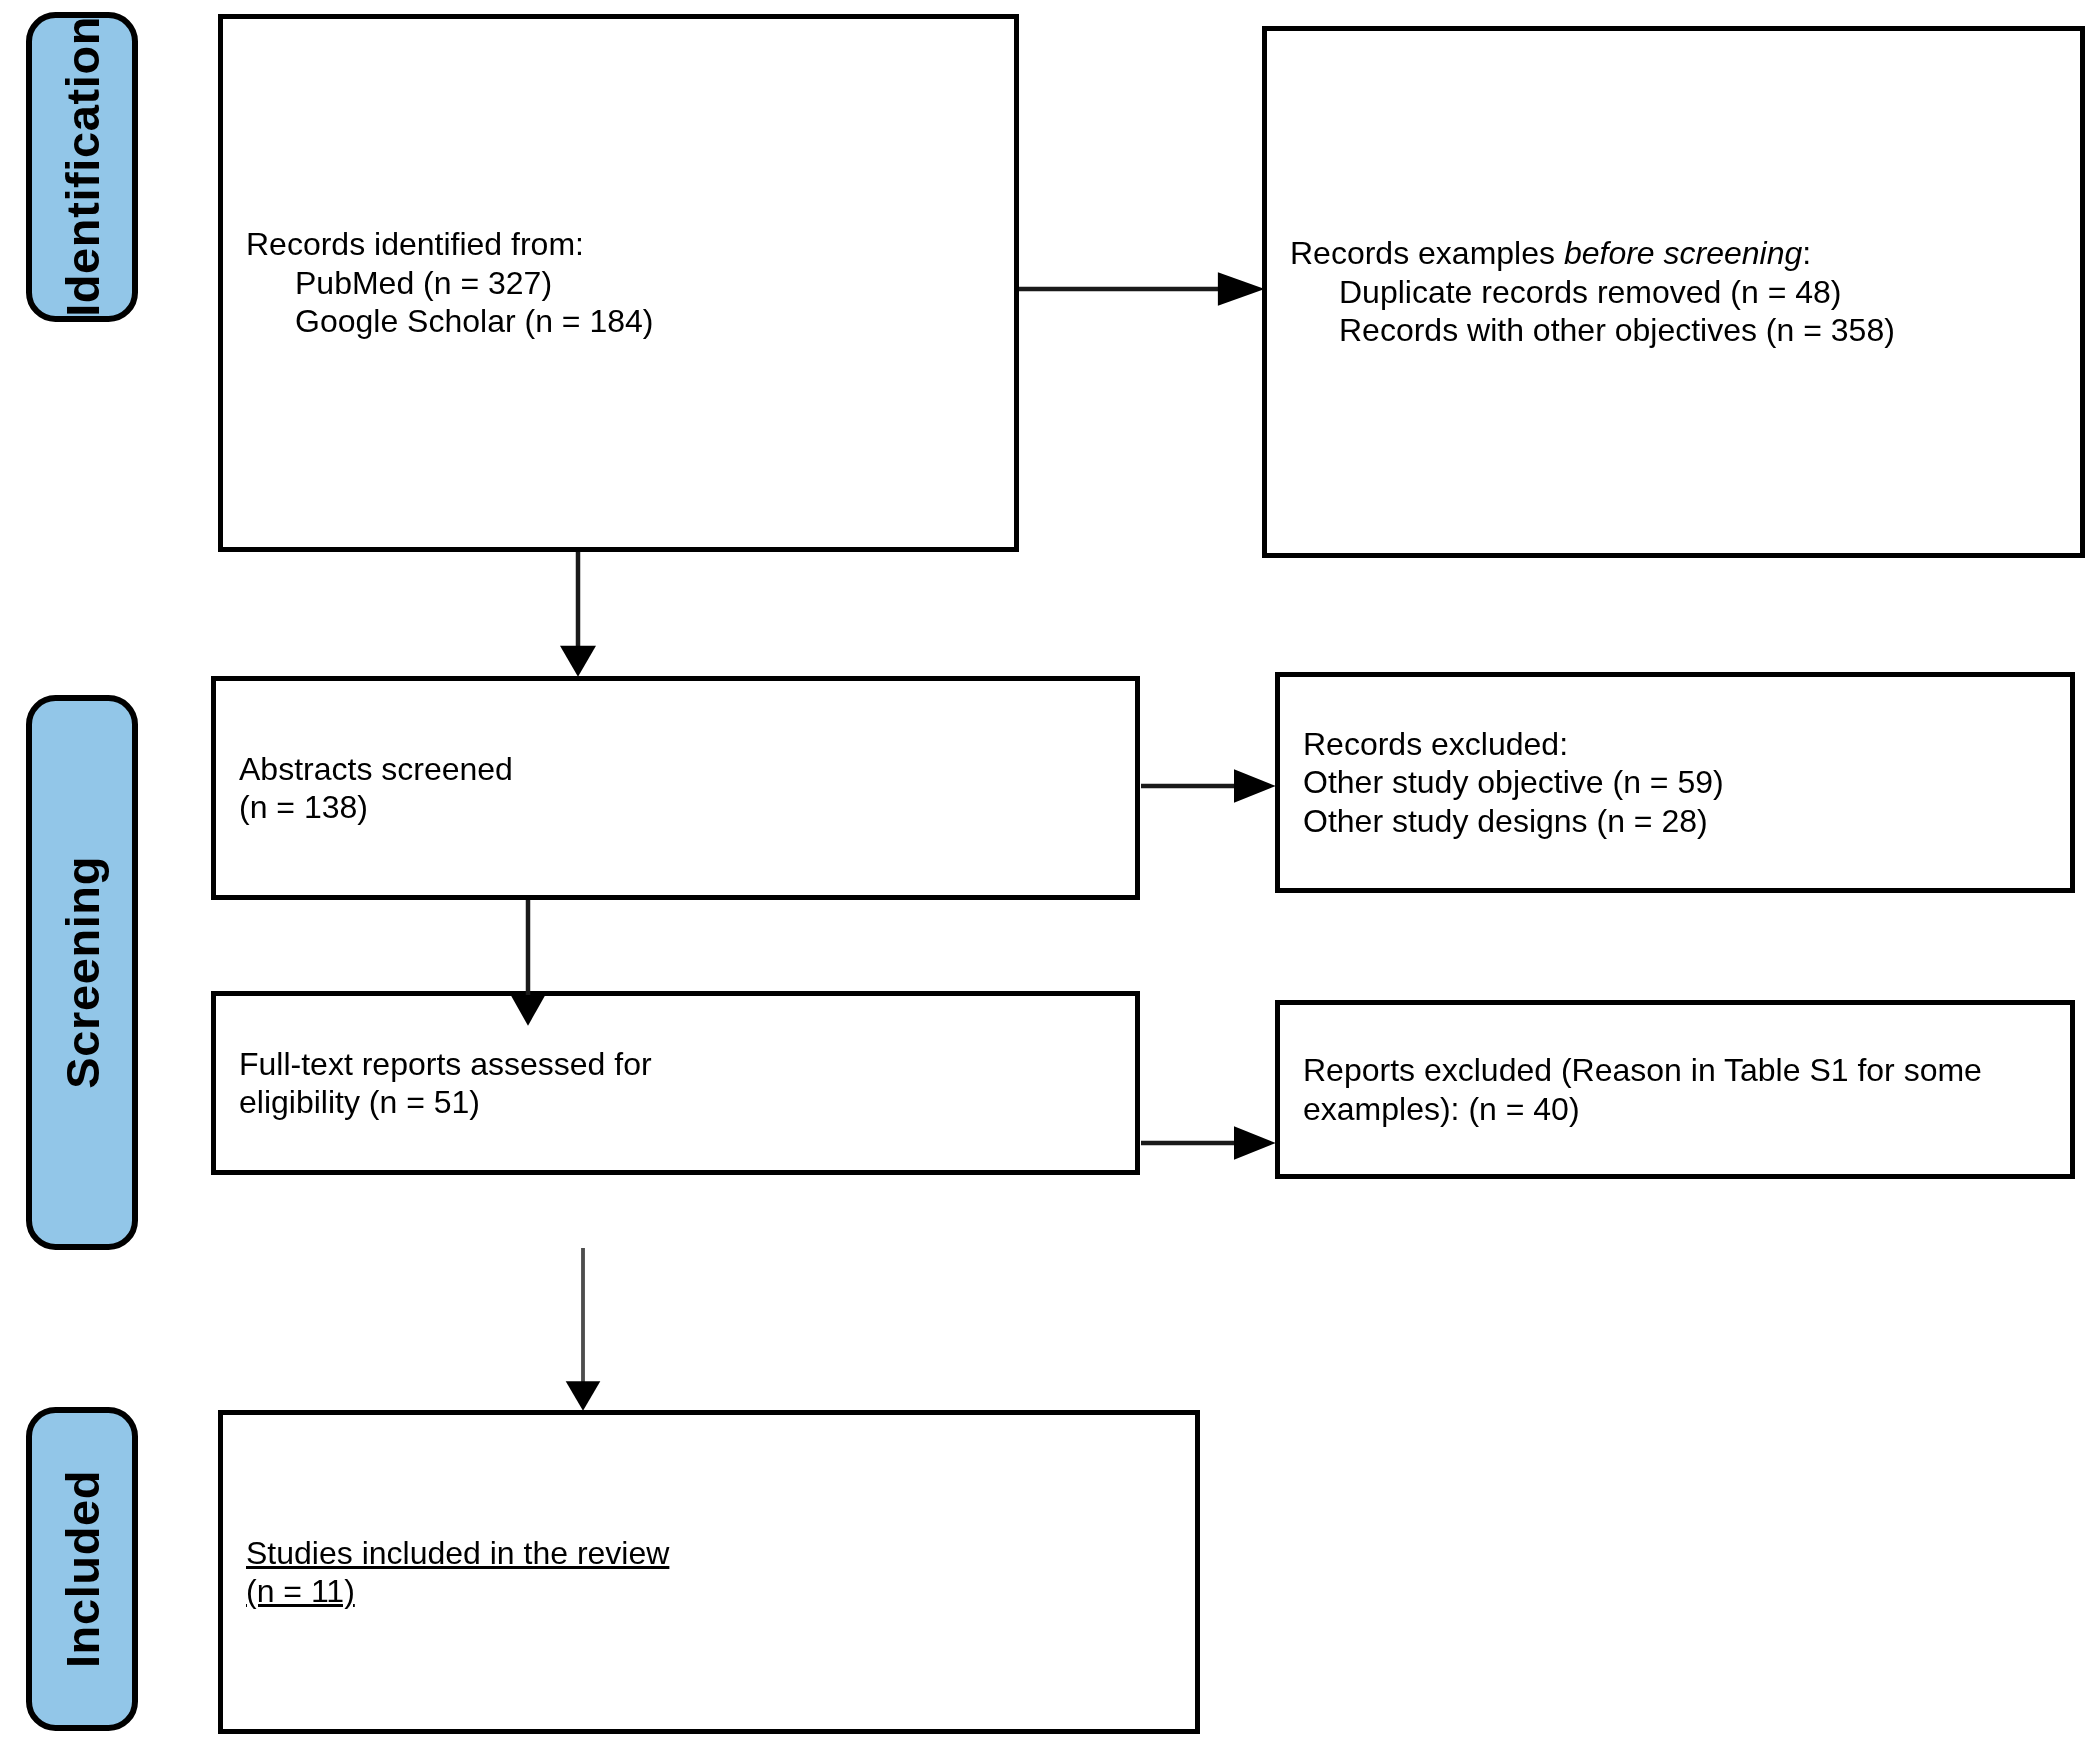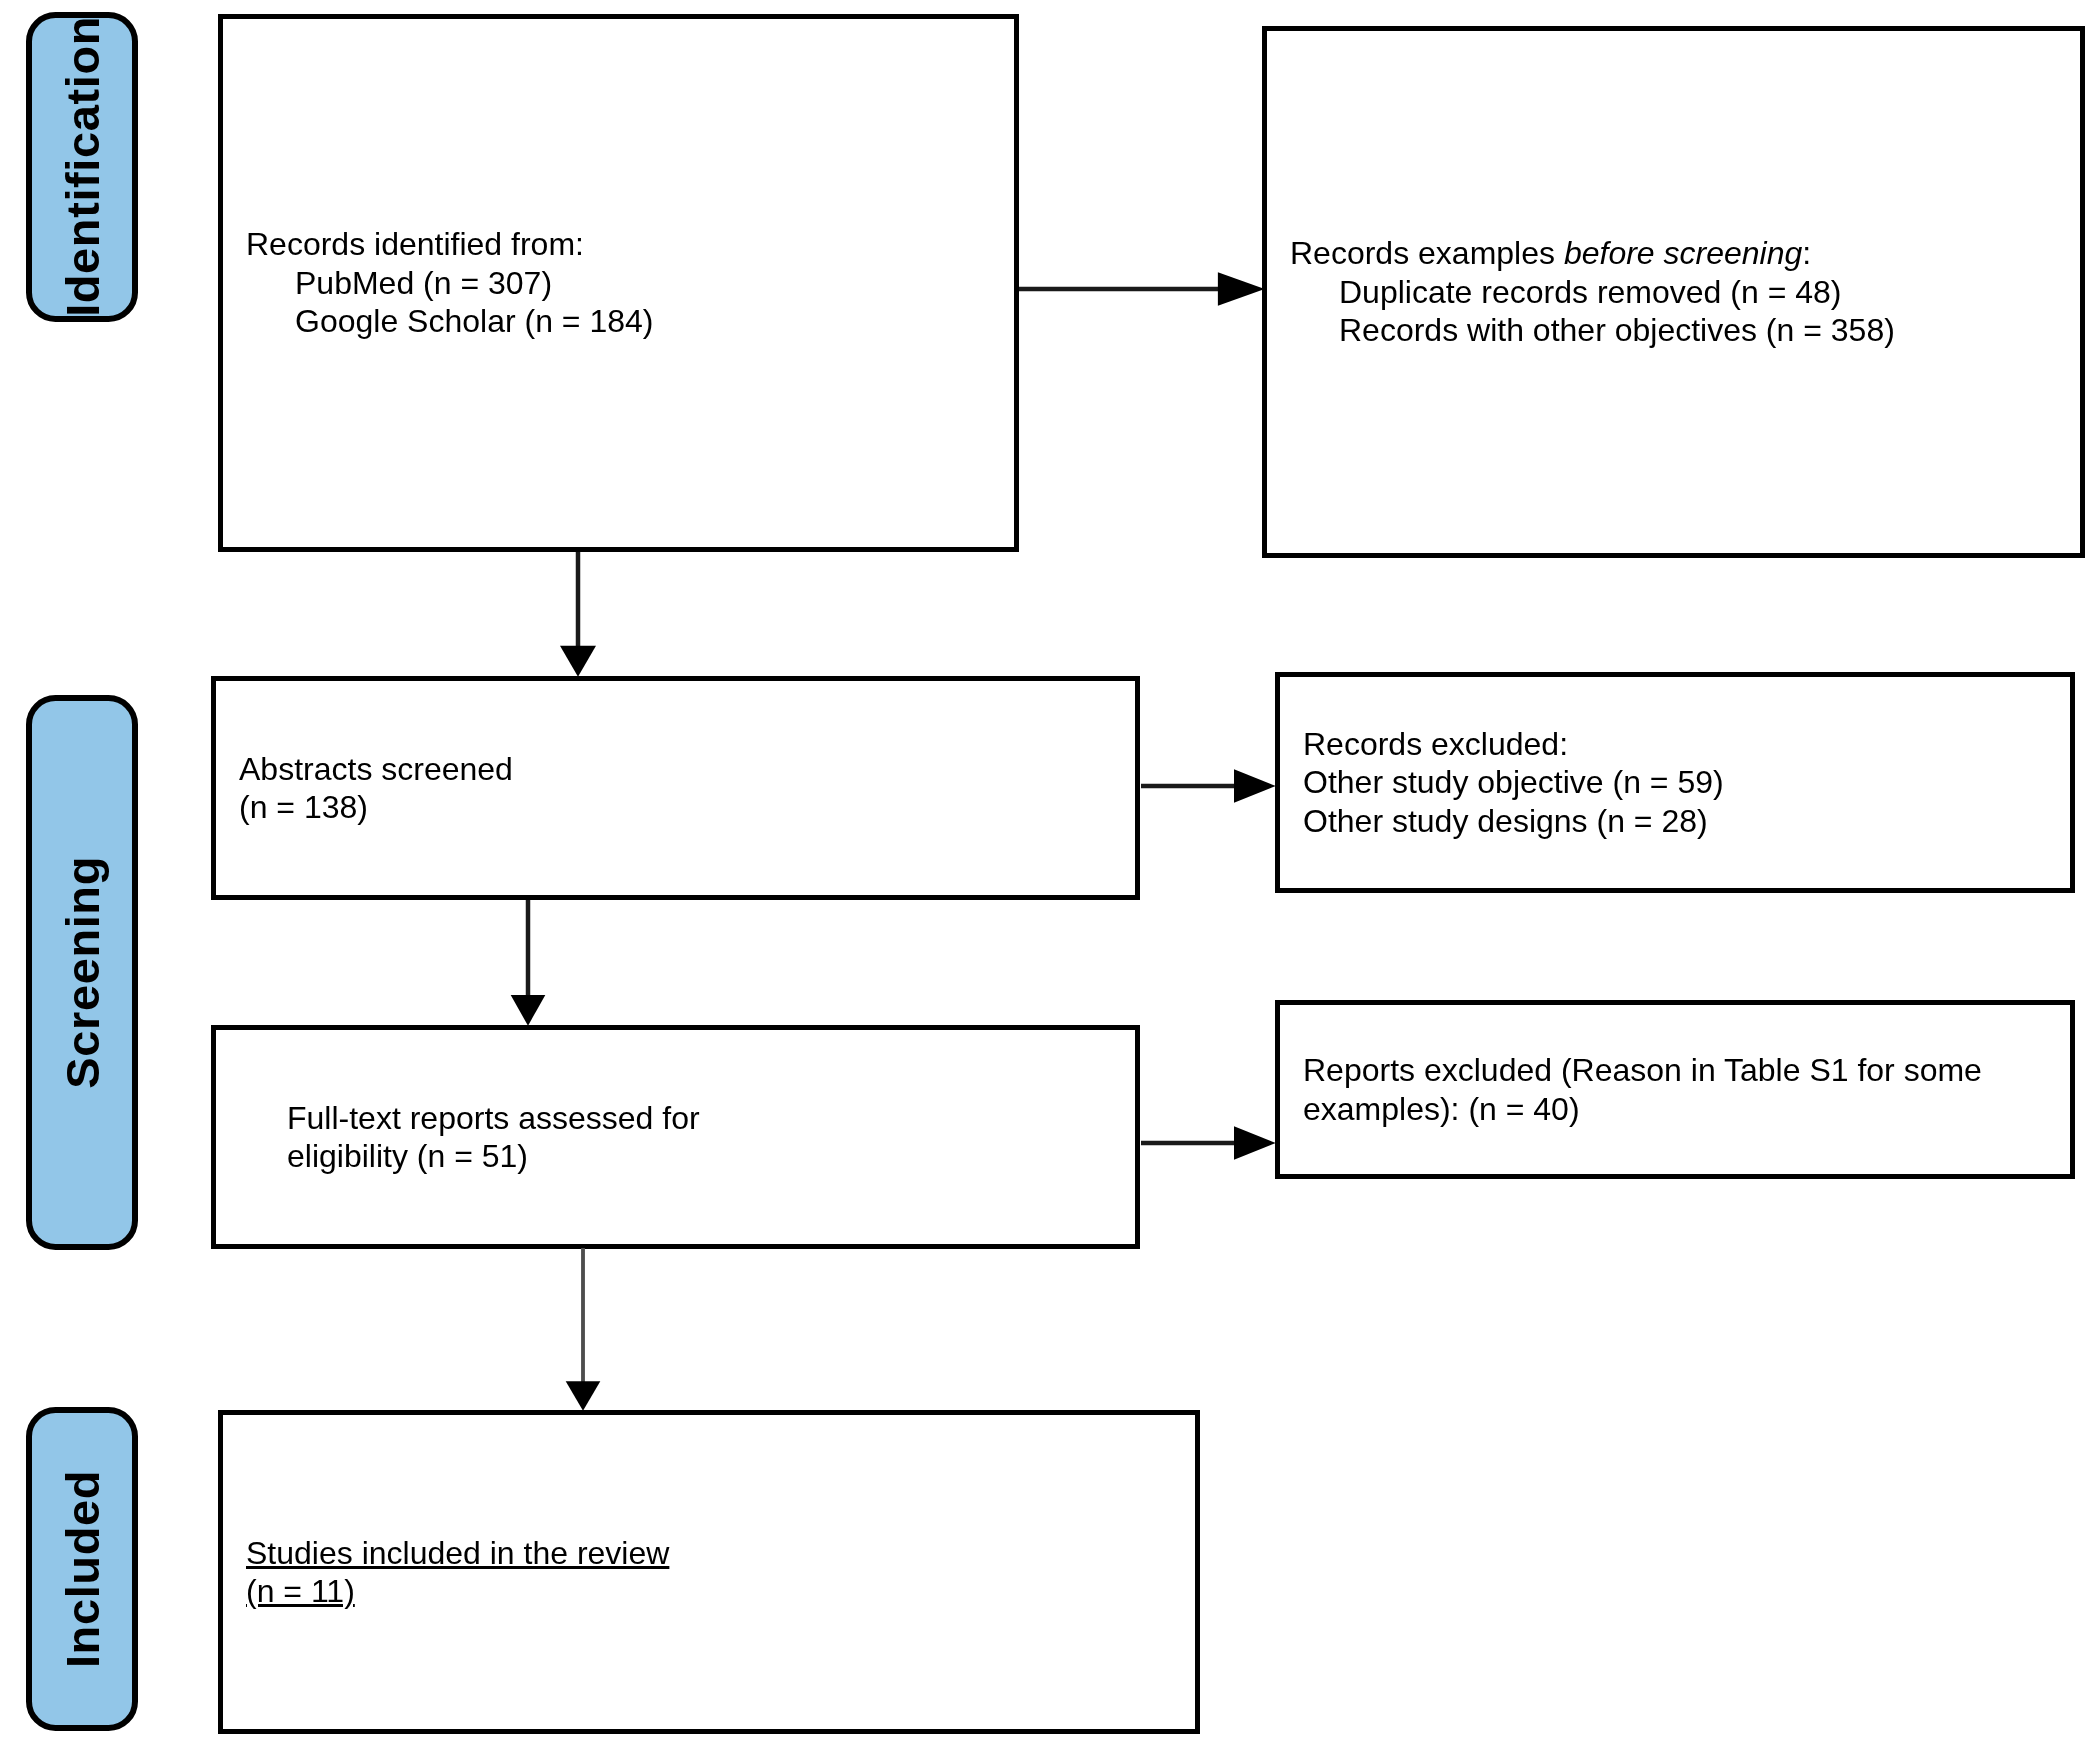--- a/index.html
+++ b/index.html
@@ -94,21 +94,21 @@
     <span class="stage-label">Screening</span>
   </div>
 
   <div class="stage-pill" style="left:26px; top:1407px; width:112px; height:324px;">
     <span class="stage-label">Included</span>
   </div>
 
   <div class="flow-box" style="left:218px; top:14px; width:801px; height:538px;">
     <div class="box-text">
       <span class="ln">Records identified from:</span>
-      <span class="ln indent">PubMed (n = 307)</span>
+      <span class="ln indent">PubMed (n = 327)</span>
       <span class="ln indent">Google Scholar (n = 184)</span>
     </div>
   </div>
 
   <div class="flow-box" style="left:1262px; top:26px; width:823px; height:532px;">
     <div class="box-text">
       <span class="ln"><span>Records examples </span><em>before screening</em><span>:</span></span>
       <span class="ln hang">Duplicate records removed (n = 48)</span>
       <span class="ln hang">Records with other objectives (n = 358)</span>
     </div>
@@ -122,21 +122,21 @@
   </div>
 
   <div class="flow-box" style="left:1275px; top:672px; width:800px; height:221px;">
     <div class="box-text">
       <span class="ln">Records excluded:</span>
       <span class="ln">Other study objective (n = 59)</span>
       <span class="ln">Other study designs (n = 28)</span>
     </div>
   </div>
 
-  <div class="flow-box" style="left:211px; top:1025px; width:929px; height:224px;padding-left:48px;">
+  <div class="flow-box" style="left:211px; top:991px; width:929px; height:184px;">
     <div class="box-text">
       <span class="ln">Full-text reports assessed for</span>
       <span class="ln">eligibility (n = 51)</span>
     </div>
   </div>
 
   <div class="flow-box" style="left:1275px; top:1000px; width:800px; height:179px;">
     <div class="box-text">
       <span class="ln">Reports excluded (Reason in Table S1 for some examples): (n = 40)</span>
     </div>

